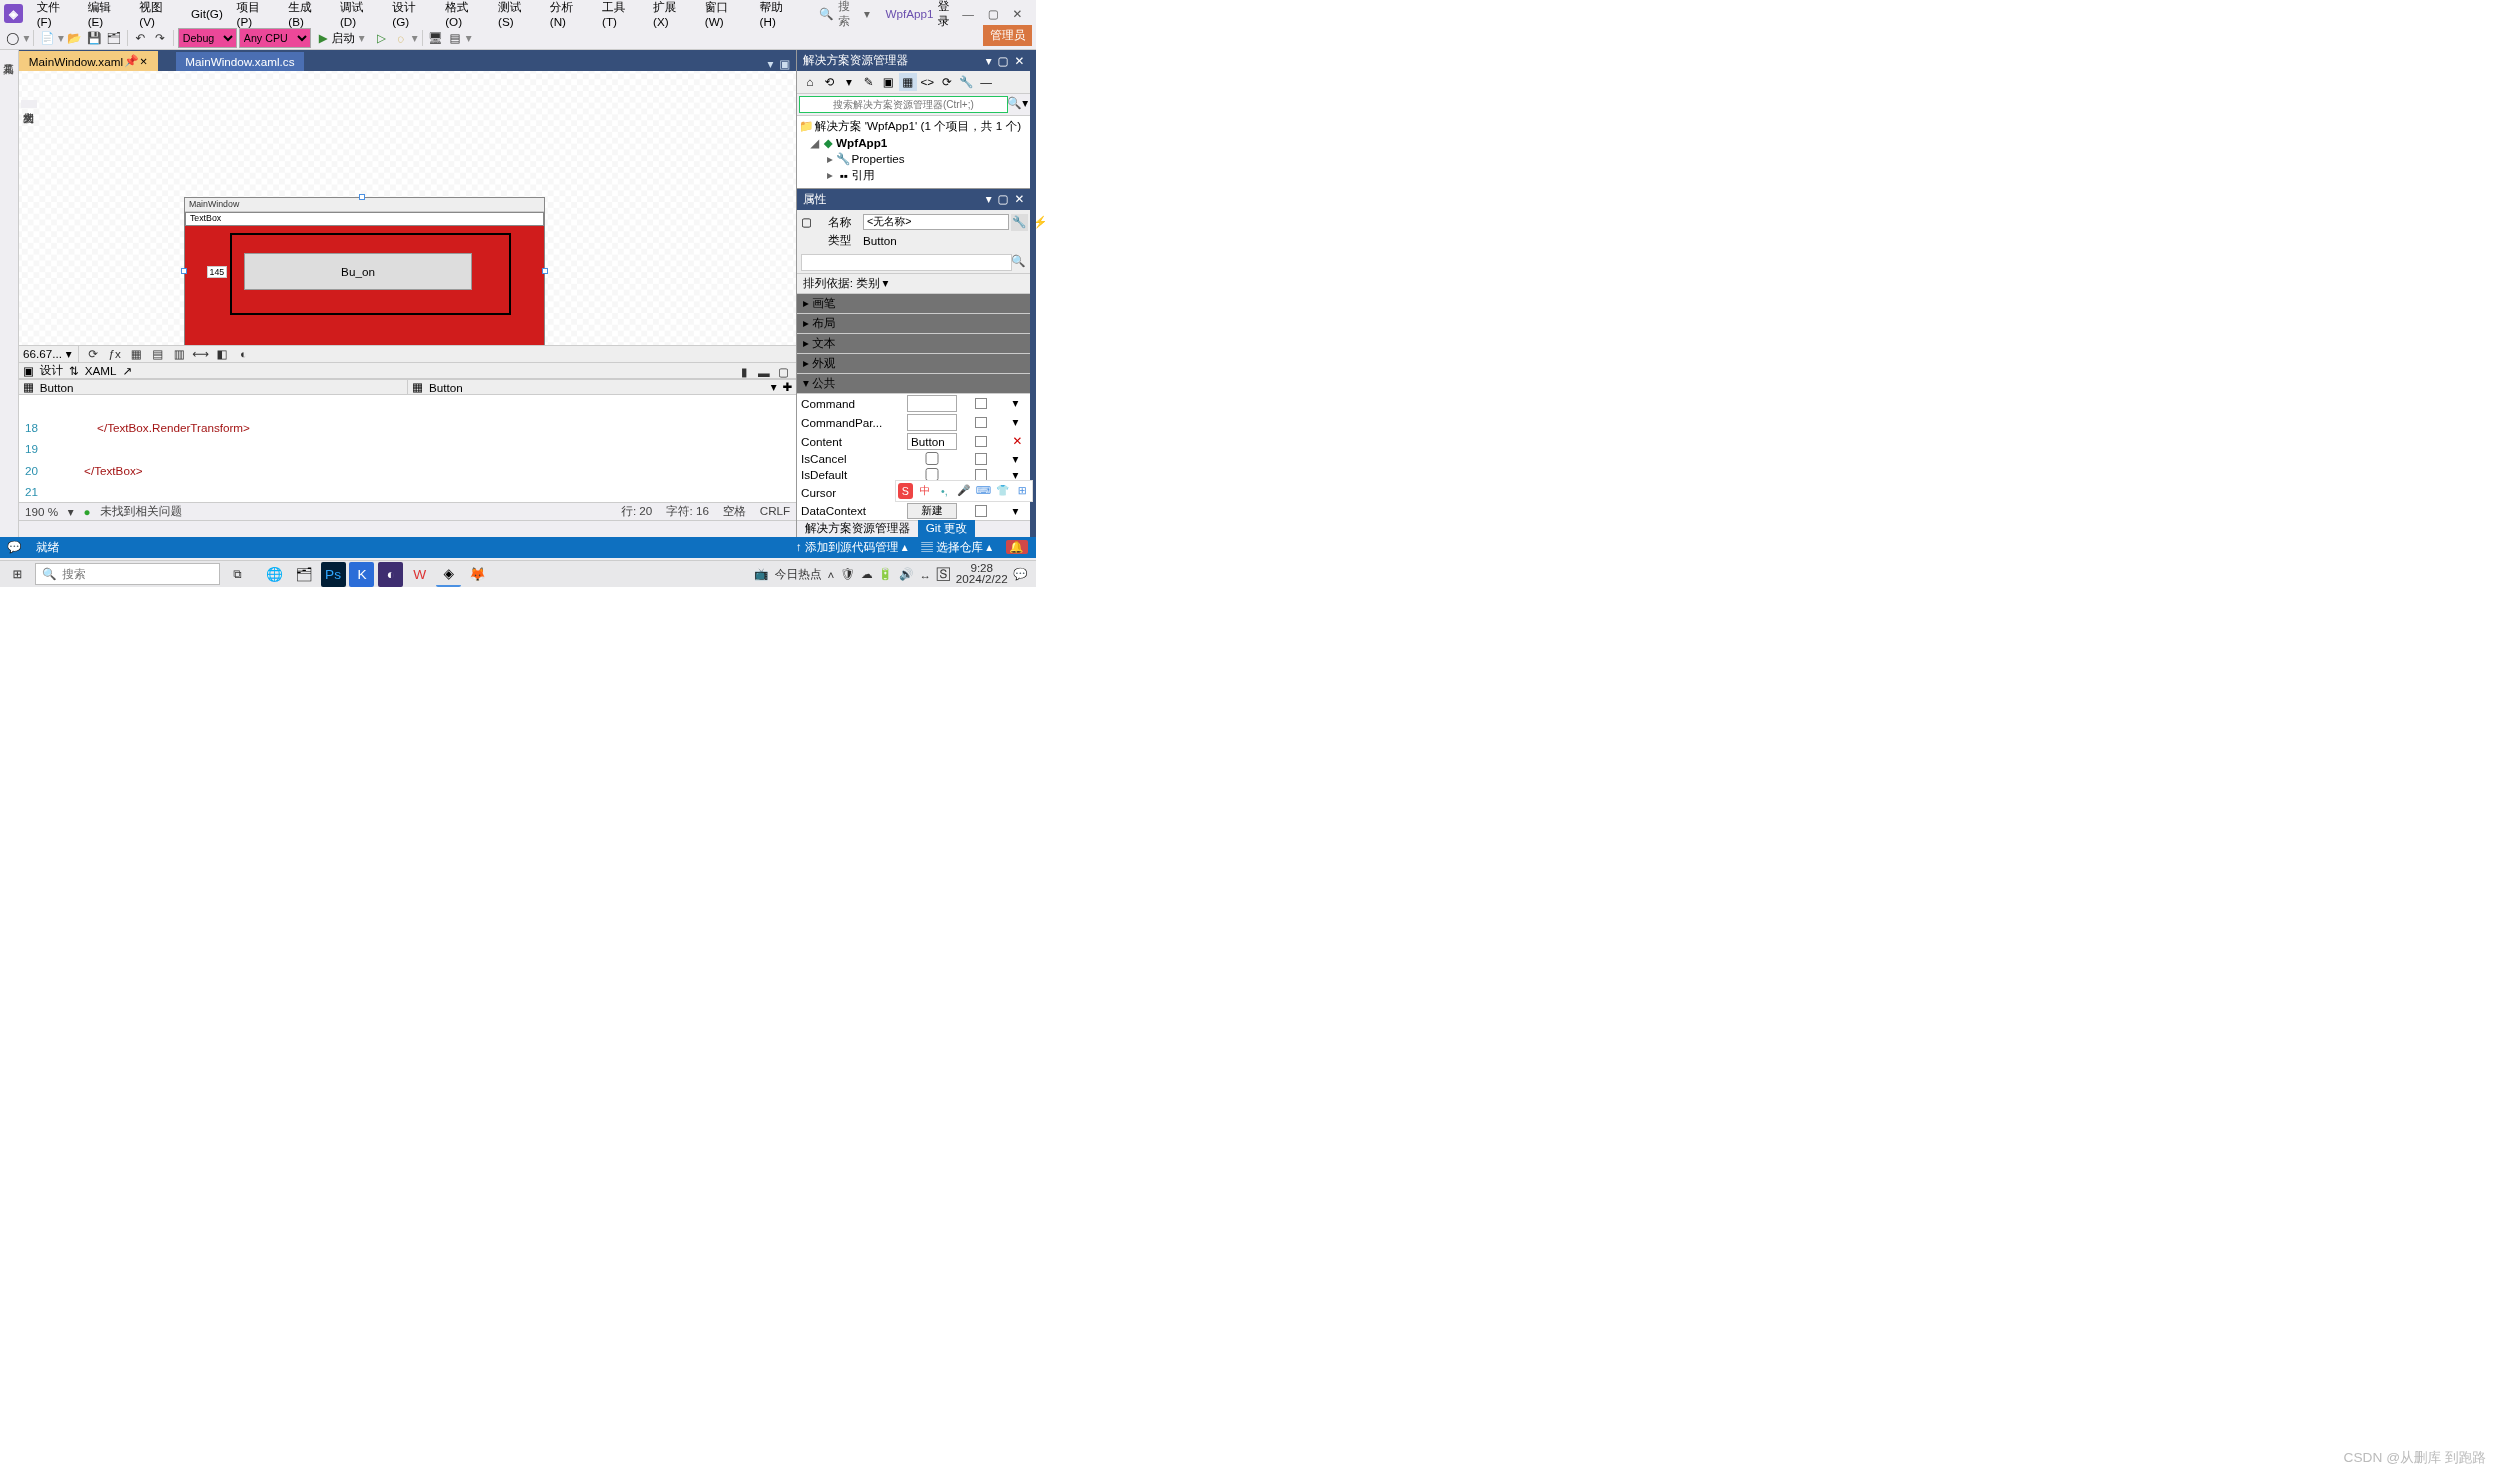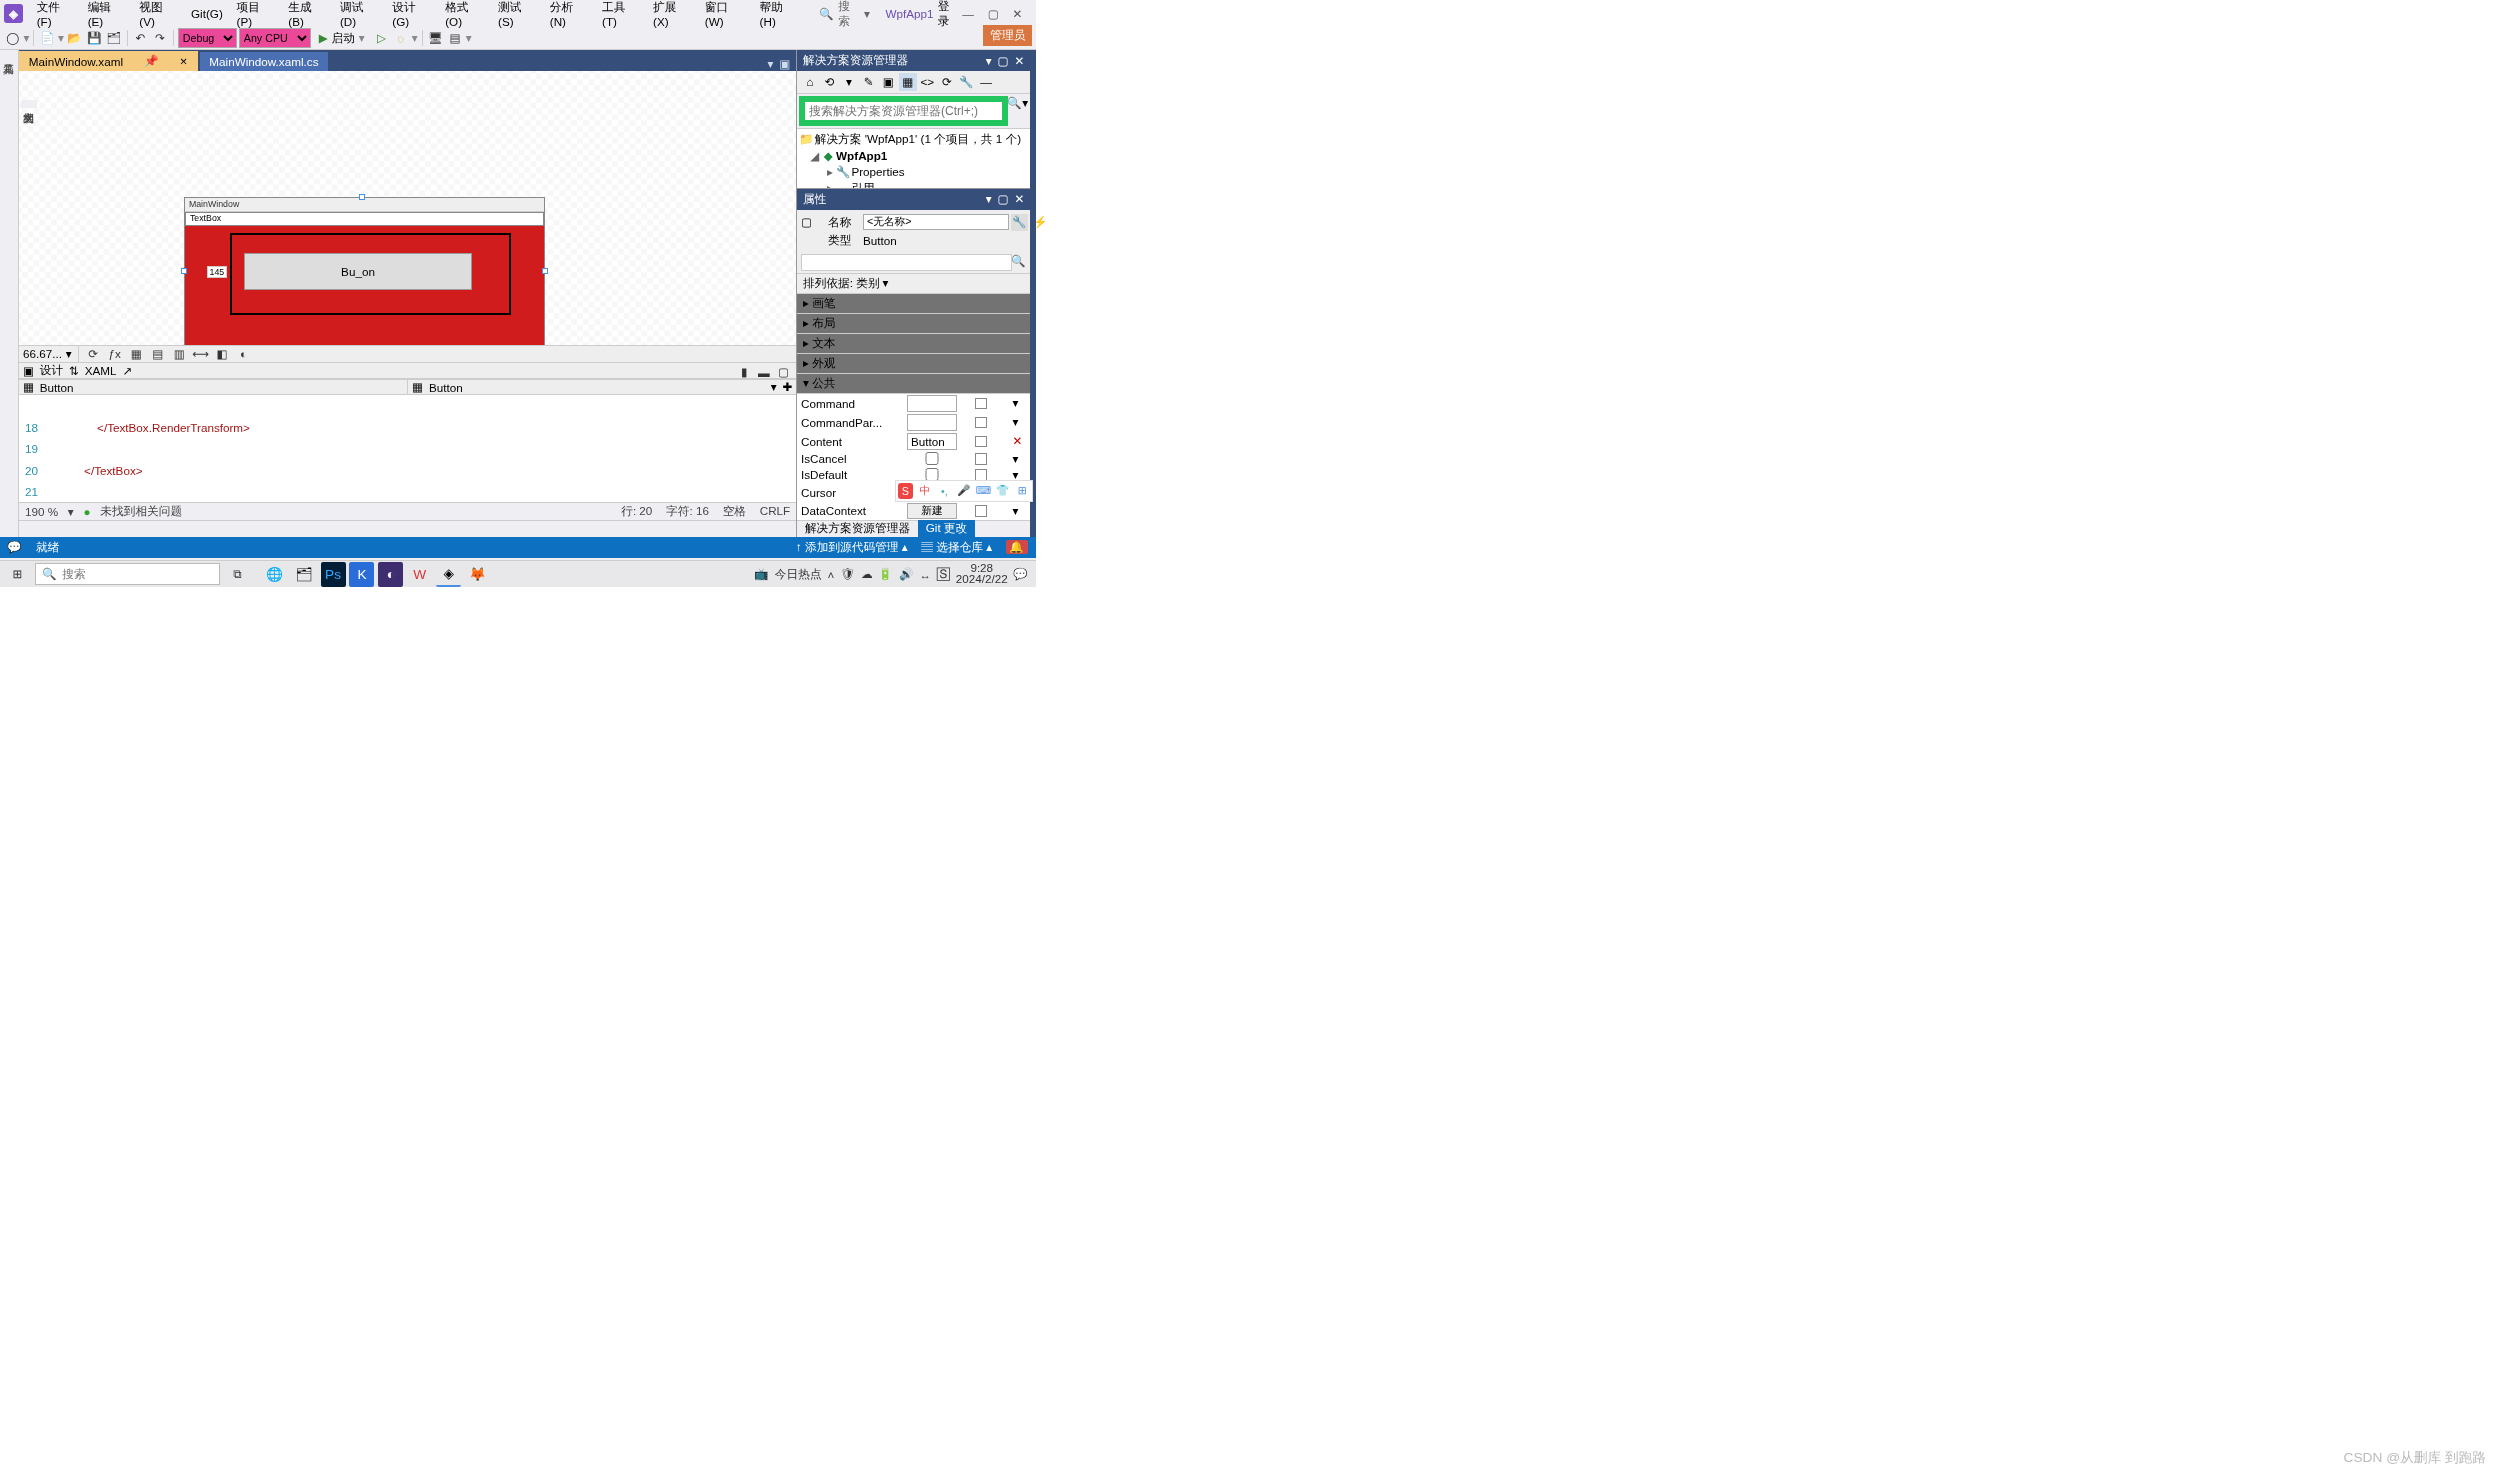--- a/index.html
+++ b/index.html
@@ -16,21 +16,21 @@
 .toolbar { height:23.4px; background:#efeef2; border-bottom:1px solid #ccc; display:flex; align-items:center; padding:0 3.9px; gap:2px; }
 .tbtn { width:17.6px; height:17.6px; display:flex; align-items:center; justify-content:center; color:#333; cursor:pointer; }
 .tsep { width:1px; height:15.6px; background:#ccc; margin:0 2px; }
 select.tbdropdown { height:19.5px; font-size:10.7px; border:1px solid #aaa; background:#ec4899; }
 .startbtn { display:flex; align-items:center; gap:3.9px; padding:0 5.9px; }
 .startbtn .tri { color:#388a34; }
 .main-row { display:flex; height:calc(100% - 27px - 23.4px - 23.4px - 27px); }
 .sidetab-vert { writing-mode:vertical-rl; background:#efeef2; padding:5.9px 2px; color:#444; border-right:1px solid #ccc; font-size:10.7px; cursor:pointer; }
 .center { flex:1; display:flex; flex-direction:column; min-width:0; }
 .tabs { height:20.5px; background:#364f7a; display:flex; align-items:flex-end; }
-.tab { padding:2.9px 9.8px 2.9px 9.8px; background:#4b6fb3; color:#fff; margin-right:2px; display:flex; align-items:center; gap:21px; font-size:10.7px; cursor:pointer; }
+.tab { padding:2.9px 9.8px 2.9px 9.8px; background:#4b6fb3; color:#fff; margin-right:18px; display:flex; align-items:center; gap:1px; font-size:10.7px; cursor:pointer; }
 .tab.active { background:#f5cc7f; color:#000; }
 .tab .x { font-size:9.8px; }
 .tabs .spacer { background:#364f7a; }
 .tabend { color:#cde; padding:0 5.9px; display:flex; gap:5.9px; }
 .designer-area { flex:1; background:repeating-conic-gradient(#f7f7f7 0% 25%, #fff 0% 50%) 50% / 11.7px 11.7px; position:relative; overflow:hidden; }
 .vert-label { position:absolute; left:2px; top:29px; writing-mode:vertical-rl; color:#444; font-size:10.7px; background:#efeef2; padding:3.9px 1px; }
 .canvas { position:absolute; left:166px; top:127px; width:359px; height:205px; background:#d01c1c; box-shadow:0 0 0 1px #888; }
 .canvas-title { height:13.7px; line-height:13.7px; background:#eee; font-size:8.8px; padding-left:3.9px; color:#333; border-bottom:1px solid #ccc; }
 .textbox-row { height:14.6px; background:#fff; font-size:8.8px; padding-left:3.9px; border:1px solid #888; margin:0; }
 .black-box { position:absolute; left:45px; top:35px; width:281px; height:82px; border:2.9px solid #000; }
@@ -48,21 +48,21 @@
 .codebar { height:17.6px; background:#efeef2; border-top:1px solid #ccc; display:flex; align-items:center; justify-content:space-between; padding:0 5.9px; font-size:10.7px; color:#444; }
 .footer-sw { height:16.6px; background:#efeef2; display:flex; align-items:center; font-size:10.7px; border-top:1px solid #ccc; }
 .footer-sw div { padding:1px 7.8px; }
 .footer-sw .active { background:#0e70c0; color:#fff; }
 .right-pane { width:234px; display:flex; flex-direction:column; border-left:1px solid #999; }
 .pane-hdr { background:#364f7a; color:#fff; padding:2.9px 5.9px; display:flex; justify-content:space-between; align-items:center; font-size:10.7px; }
 .pane-hdr .ctrls { display:flex; gap:5.9px; cursor:pointer; }
 .pane-tb { background:#eee; padding:2px 3.9px; display:flex; gap:2px; border-bottom:1px solid #ccc; }
 .pane-tb span { width:17.6px; height:17.6px; display:flex; align-items:center; justify-content:center; cursor:pointer; }
 .pane-search { padding:2px; border-bottom:1px solid #ccc; display:flex; }
-.pane-search input { flex:1; border:6px solid #22c55e; padding:2px 3.9px; font-size:12px; }
+.pane-search input { flex:1; border:1px solid #22c55e; padding:2px 3.9px; font-size:10px;text-align:center; }
 .tree { background:#fff; flex:1; padding:2px 0; font-size:10.7px; overflow:auto; }
 .tree-row { display:flex; align-items:center; padding:1px 0; cursor:pointer; }
 .tree-row .exp { width:11.7px; text-align:center; color:#666; }
 .tree-row .ic { width:15.6px; text-align:center; }
 .props-pane { border-top:1px solid #999; display:flex; flex-direction:column; }
 .prop-id { padding:3.9px; display:grid; grid-template-columns:25px 33px 1fr 19.5px 15.6px; gap:2px; align-items:center; background:#eee; font-size:10.7px; }
 .prop-id input { border:1px solid #aaa; padding:1px 2.9px; font-size:10.7px; }
 .prop-filter { display:flex; padding:2px 3.9px; background:#eee; border-bottom:1px solid #ccc; }
 .prop-filter input { flex:1; border:1px solid #ccc; padding:1px 2.9px; }
 .prop-sort { padding:2px 5.9px; background:#eee; font-size:10.7px; border-bottom:1px solid #ccc; }

